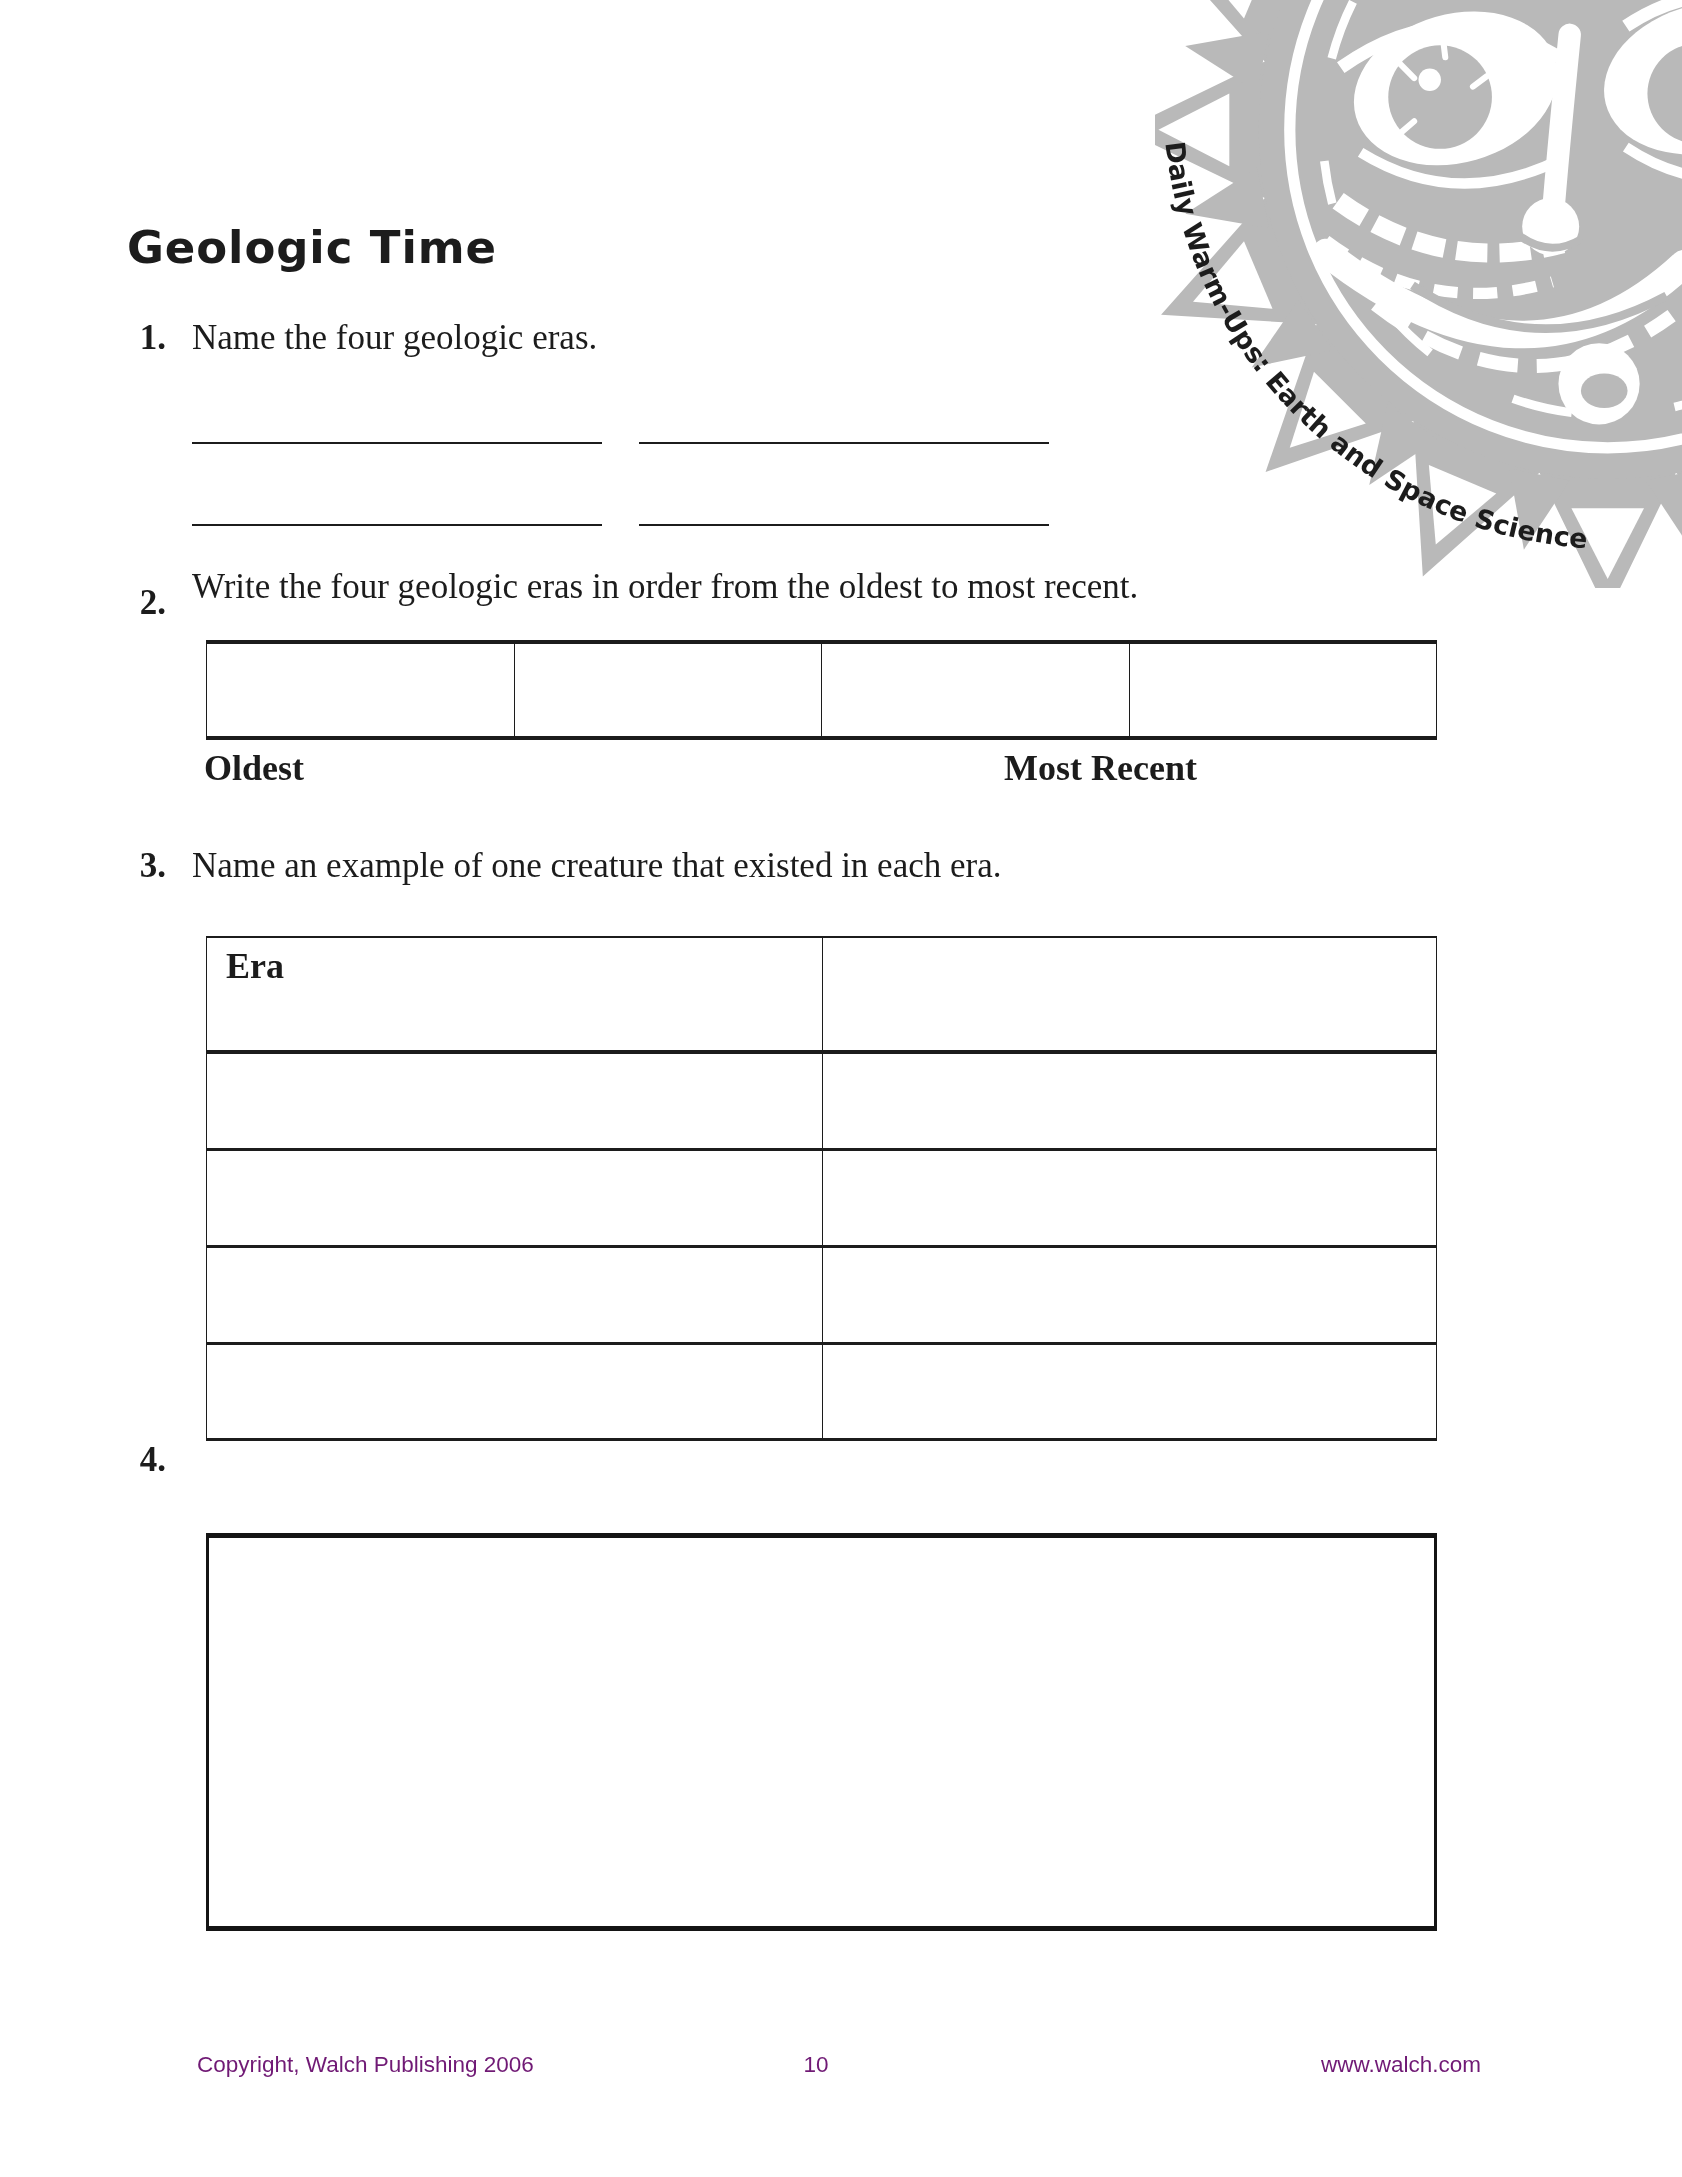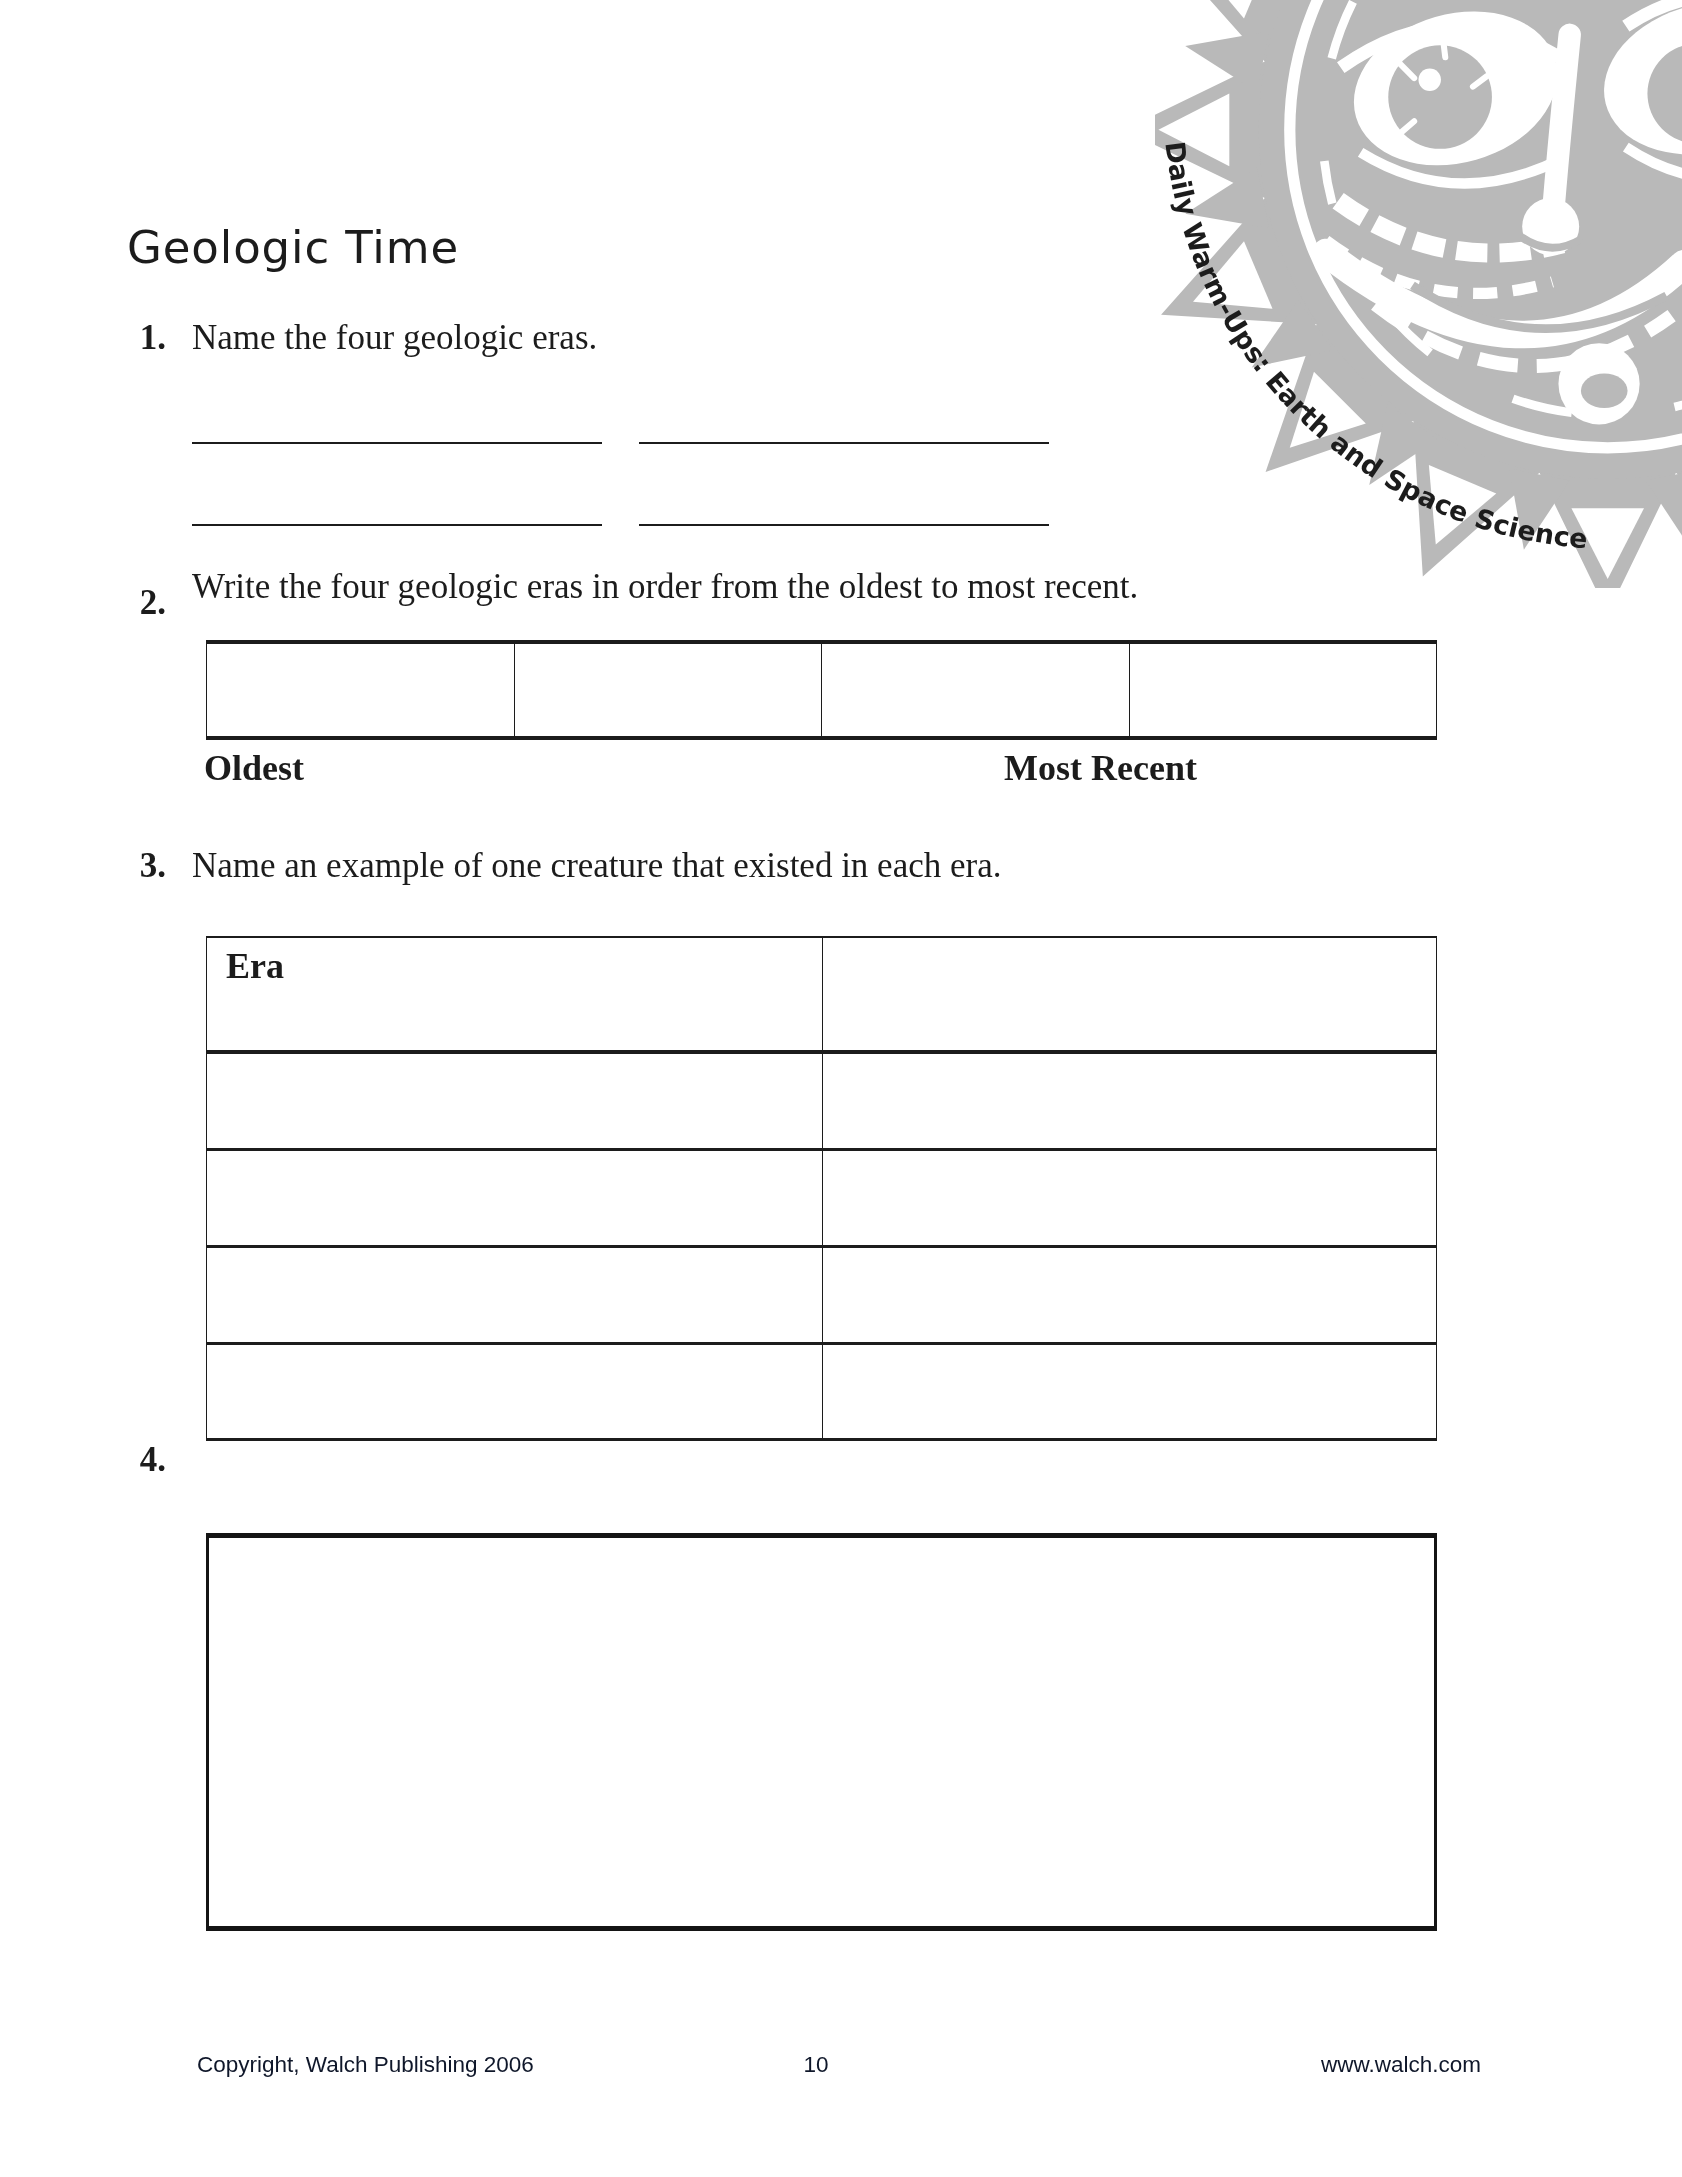--- a/index.html
+++ b/index.html
@@ -5,21 +5,21 @@
   html,body{margin:0;padding:0;background:#ffffff;}
   .page{
     position:relative;width:1683px;height:2177px;background:#ffffff;
     font-family:"Liberation Serif",serif;color:#1c1c1c;overflow:hidden;
   }
   
   .sun-art{position:absolute;left:1155px;top:0;width:527px;height:588px;}
   
   .page-title{
     position:absolute;left:127px;top:195px;
-    font-family:"DejaVu Sans",sans-serif;font-weight:normal;font-size:45px;
+    font-family:"DejaVu Sans",sans-serif;font-weight:bold;font-size:45px;
     letter-spacing:0.9px;line-height:1;
   }
   
   .q-num{
     position:absolute;left:104px;width:62px;text-align:right;
     font-size:35px;font-weight:bold;line-height:40px;
   }
   .q-text{
     position:absolute;left:192px;width:1159px;
     font-size:35px;line-height:40px;
@@ -57,21 +57,21 @@
   .creature-cell .hdr-text{padding-left:40px;}
   
   .draw-box{
     position:absolute;left:206px;top:1533px;width:1231px;height:398px;
     box-sizing:border-box;border:3.5px solid #141414;
     border-top-width:5.2px;border-bottom-width:5.2px;
   }
   
   .footer-text{
     position:absolute;top:2051px;font-family:"Liberation Sans",sans-serif;
-    font-size:22.5px;line-height:1.2;color:#0f172a;
+    font-size:22.5px;line-height:1.2;color:#701a75;
   }
   .footer-left{left:197px;}
   .footer-center{left:0;width:1632px;text-align:center;}
   .footer-right{right:202px;}
 </style>
 </head>
 <body>
 
 <div class="page">
 

